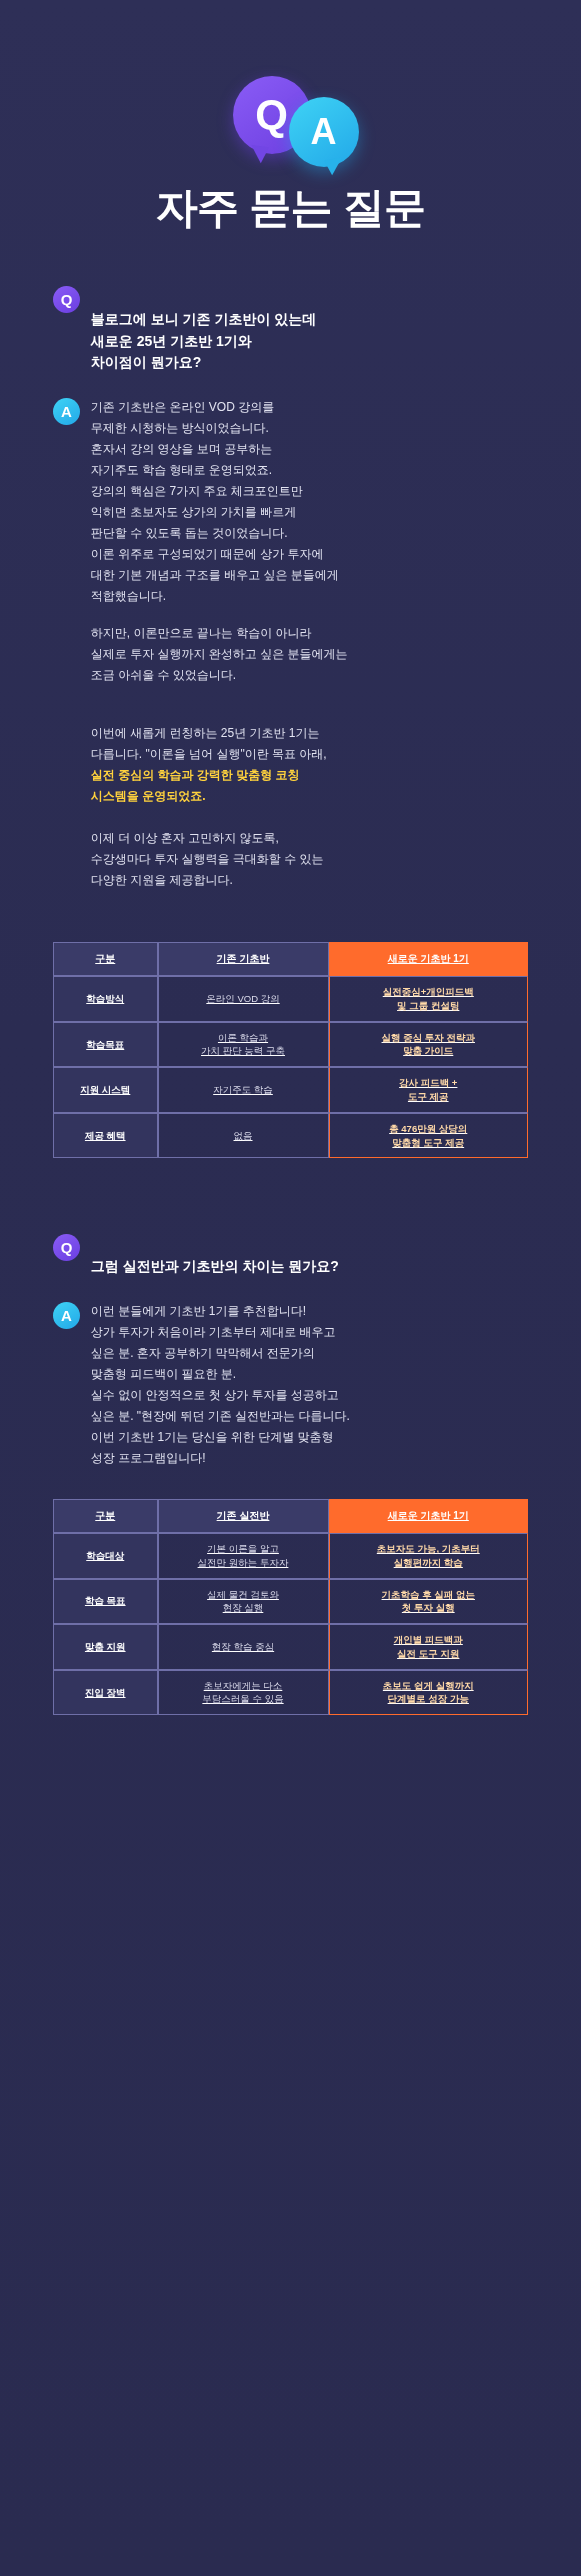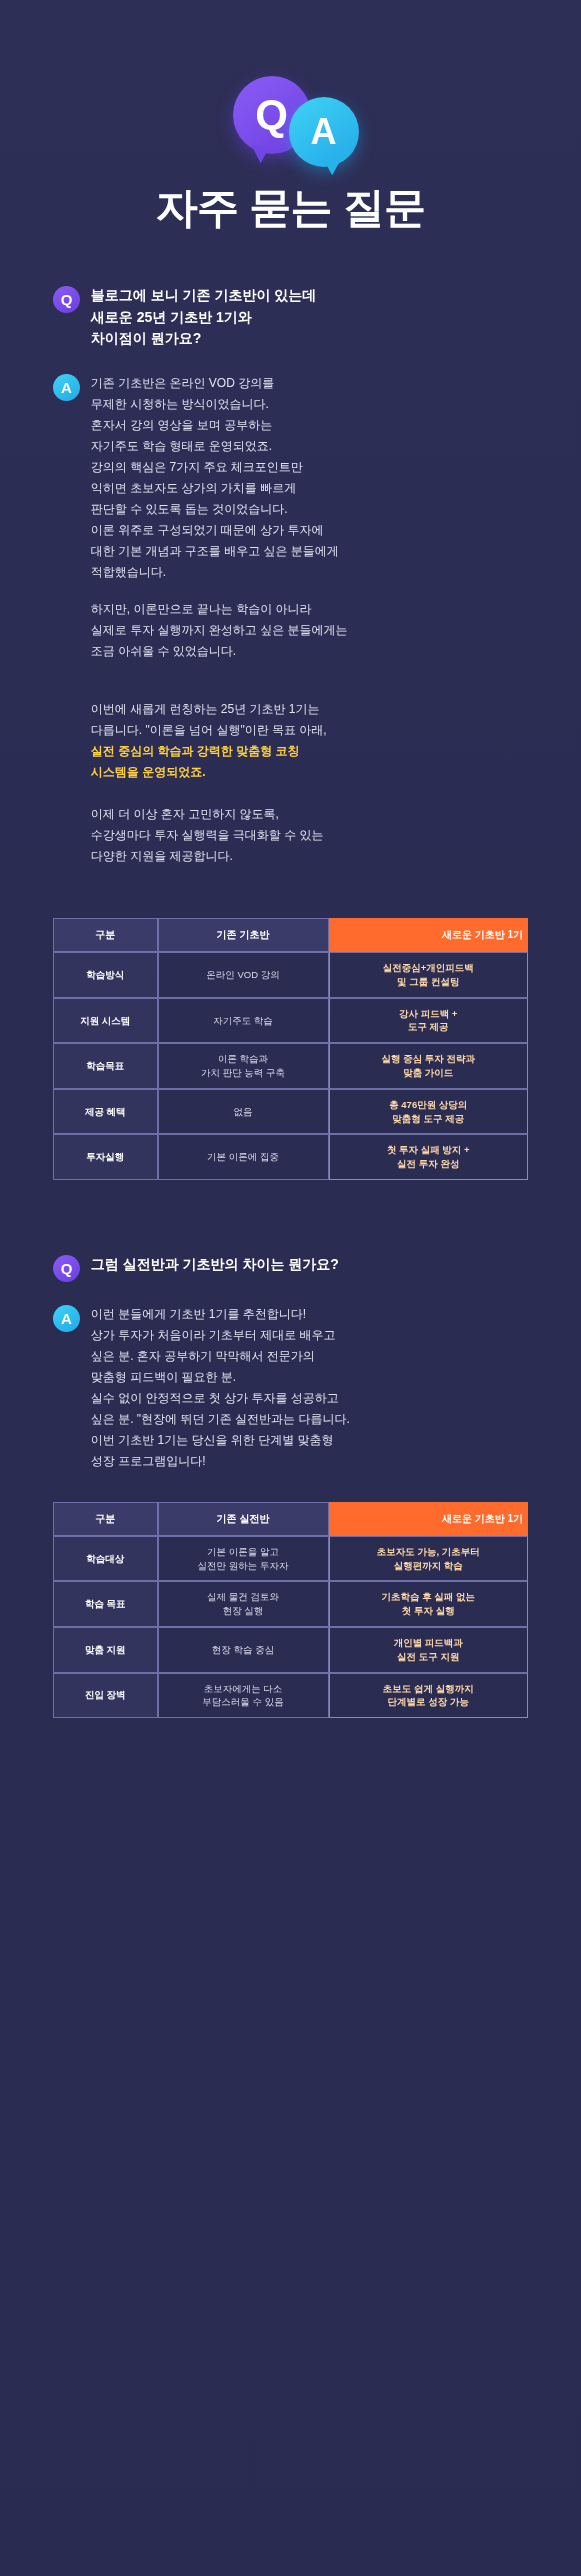--- a/index.html
+++ b/index.html
@@ -106,34 +106,36 @@
     position: relative;
     top: 1.4px;
   }
   .avatar-q { background: linear-gradient(145deg, #8a5cf6, #6a3ee0); }
   .avatar-a { background: linear-gradient(145deg, #3fd3f5, #22a8e8); }
   .q-text {
     font-size: 14px;
     font-weight: bold;
     line-height: 1.55;
     color: #ffffff;
+    margin-top: 24px;
   }
   .a-text {
     font-size: 12px;
     line-height: 1.75;
     color: #e3e4f2;
   }
   .a-text p { margin-bottom: 16px; }
   .a-text p:last-child { margin-bottom: 0; }
   .hl { color: #ffd23d; font-weight: bold; }
 
   
   .table-wrap {
     margin: 30px 0 0 0;
     padding: 0 53px;
+    text-decoration: underline;
   }
   table.cmp {
     width: 100%;
     border-collapse: separate;
     border-spacing: 0;
     font-size: 9.5px;
     table-layout: fixed;
   }
   table.cmp th, table.cmp td {
     border: 0.7px solid #6f6fa8;
@@ -164,21 +166,21 @@
     border-color: #ff6b2c;
     color: #ffffff;
   }
   table.cmp td.hi {
     color: #ffd9a8;
     border-left: 1.4px solid #ff6b2c;
     border-right: 1.4px solid #ff6b2c;
     font-weight: bold;
   }
   table.cmp tr:last-child td.hi { border-bottom: 1.4px solid #ff6b2c; }
-  table.cmp th.hi { border-top: 1.4px solid #ff6b2c; border-left: 1.4px solid #ff6b2c; border-right: 1.4px solid #ff6b2c; text-align: right;}
+  table.cmp th.hi { border-top: 1.4px solid #ff6b2c; border-left: 1.4px solid #ff6b2c; border-right: 1.4px solid #ff6b2c;}
   .col-1 { width: 22%; }
   .col-2 { width: 36%; }
   .col-3 { width: 42%; }
 
   .spacer-lg { height: 74px; }
 </style>
 </head>
 <body>
 
 <div class="page">
@@ -250,43 +252,37 @@
         </tr>
       </thead>
       <tbody>
         <tr>
           <td class="label">학습방식</td>
           <td style="white-space:pre-line">온라인 VOD 강의</td>
           <td class="hi" style="white-space:pre-line">실전중심+개인피드백
 및 그룹 컨설팅</td>
         </tr>
         <tr>
-          <td class="label">지원 시스템</td>
-          <td style="white-space:pre-line">자기주도 학습</td>
-          <td class="hi" style="white-space:pre-line">강사 피드백 +
-도구 제공</td>
-        </tr>
-        <tr>
           <td class="label">학습목표</td>
           <td style="white-space:pre-line">이론 학습과
 가치 판단 능력 구축</td>
           <td class="hi" style="white-space:pre-line">실행 중심 투자 전략과
 맞춤 가이드</td>
         </tr>
         <tr>
+          <td class="label">지원 시스템</td>
+          <td style="white-space:pre-line">자기주도 학습</td>
+          <td class="hi" style="white-space:pre-line">강사 피드백 +
+도구 제공</td>
+        </tr>
+        <tr>
           <td class="label">제공 혜택</td>
           <td style="white-space:pre-line">없음</td>
           <td class="hi" style="white-space:pre-line">총 476만원 상당의
 맞춤형 도구 제공</td>
-        </tr>
-        <tr>
-          <td class="label">투자실행</td>
-          <td style="white-space:pre-line">기본 이론에 집중</td>
-          <td class="hi" style="white-space:pre-line">첫 투자 실패 방지 +
-실전 투자 완성</td>
         </tr>
       </tbody>
     </table>
   </div>
 
   <div class="spacer-lg"></div>
 
   <div class="qa-section">
     <div class="q-row" style="margin-top:0">
       <div class="avatar avatar-q">

